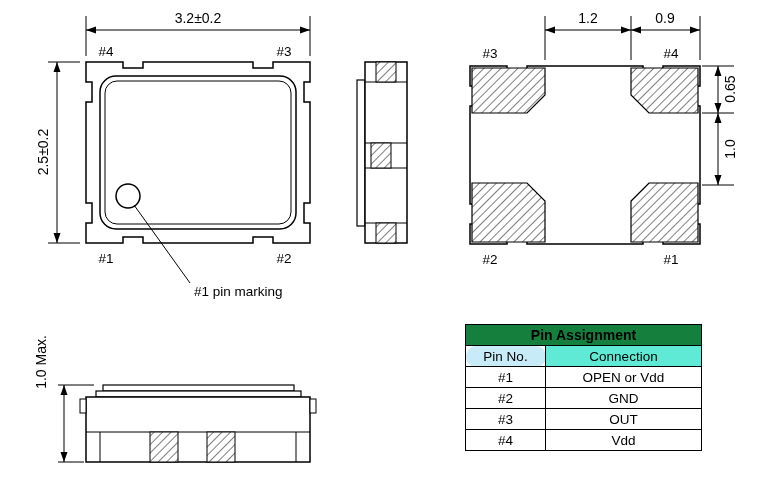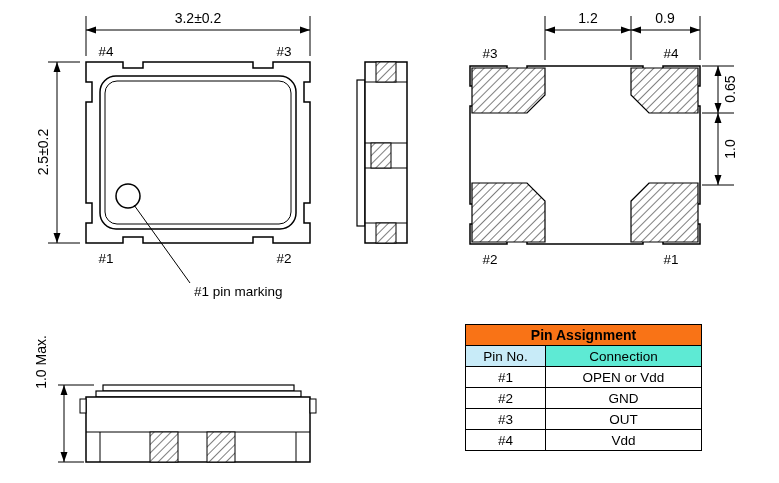--- a/index.html
+++ b/index.html
@@ -8,21 +8,21 @@
   .canvas svg { position:absolute; left:0; top:0; }
   svg text { fill:#000; font-family:"Liberation Sans", sans-serif; }
   .dim-txt { font-size:14px; }
   .pin-txt { font-size:13.5px; }
   .note-txt { font-size:13.5px; }
   .pin-table { position:absolute; left:465px; top:324px; width:237px;
                border-collapse:collapse; text-align:center; color:#000; font-size:13.5px; }
   .pin-table th, .pin-table td { border:1px solid #000; height:21px; padding:1px 4px; }
   .tbl-title { font-weight:bold; font-size:14px; }
   .tbl-sub { font-weight:normal; }
-  .col-pin { width:80px; }
+  .col-pin { width:80px;border-radius:10px; }
 </style>
 </head>
 <body>
 
 <div class="canvas">
 
 <svg width="779" height="483" viewBox="0 0 779 483">
   <defs>
     <marker id="arr" viewBox="0 0 10 10" refX="10" refY="5" markerWidth="10" markerHeight="10" orient="auto-start-reverse">
       <path d="M0,1.5 L10,5 L0,8.5 Z" fill="#000"></path>
@@ -131,21 +131,21 @@
     <line x1="100" y1="432" x2="100" y2="462" stroke="#000" stroke-width="1"></line>
     <line x1="296" y1="432" x2="296" y2="462" stroke="#000" stroke-width="1"></line>
     <rect x="150" y="432" width="28" height="30" fill="url(#hatch)" stroke="#000" stroke-width="1"></rect>
     <rect x="207" y="432" width="28" height="30" fill="url(#hatch)" stroke="#000" stroke-width="1"></rect>
   </g>
 </svg>
 
 <table class="pin-table">
   <thead>
     <tr>
-      <th colspan="2" class="tbl-title" style="background-color: #f97316; margin-left: 26px;">Pin Assignment</th>
+      <th colspan="2" class="tbl-title" style="background-color: #15803d; margin-left: 26px;">Pin Assignment</th>
     </tr>
     <tr>
       <th class="tbl-sub col-pin" style="background-color: rgb(200, 235, 248);">Pin No.</th>
       <th class="tbl-sub" style="background-color: #5eead4;">Connection</th>
     </tr>
   </thead>
   <tbody>
     <tr>
       <td>#1</td>
       <td>OPEN or Vdd</td>

